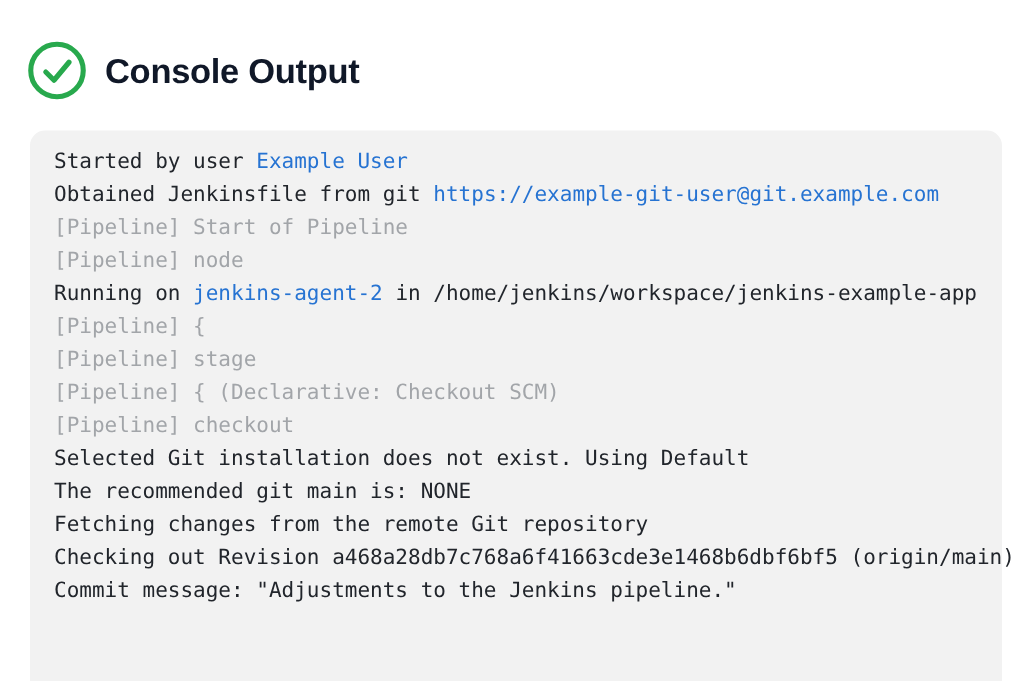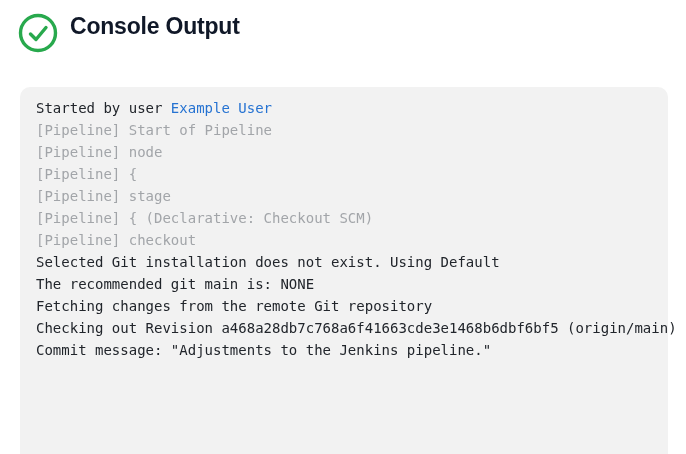--- a/index.html
+++ b/index.html
@@ -6,22 +6,23 @@
     margin: 0;
     padding: 0;
     width: 686px;
     height: 454px;
     overflow: hidden;
     background: var(--page-bg, #ffffff);
     font-family: "Liberation Sans", sans-serif;
   }
   .header {
     display: flex;
+    align-items: center;
     gap: 12px;
-    padding: 13px 0 0 18px;
+    padding: 25px 0 0 18px;
     height: 44px;
   }
   .status-icon svg { display: block; }
   .page-title {
     font-size: 23px;
     font-weight: 700;
     color: var(--title-dark, #101828);
     letter-spacing: -0.2px;
   }
   .console-panel {
@@ -55,22 +56,24 @@
       <circle cx="20" cy="20" r="17.5" fill="none" stroke="#28a94d" stroke-width="3.4"></circle>
       <path d="M12.5 21 L18 26.5 L28 14.5" fill="none" stroke="#28a94d" stroke-width="3.4" stroke-linecap="round" stroke-linejoin="round"></path>
     </svg>
   </span>
   <span class="page-title">Console Output</span>
 </div>
 
 <div class="console-panel">
   <div>
       <div class="console-line"><span class="seg-plain">Started by user </span><a class="seg-link">Example User</a></div>
+      <div class="console-line"><span class="seg-plain">Obtained Jenkinsfile from git </span><a class="seg-link">https://example-git-user@git.example.com</a></div>
       <div class="console-line"><span class="seg-muted">[Pipeline] Start of Pipeline</span></div>
       <div class="console-line"><span class="seg-muted">[Pipeline] node</span></div>
+      <div class="console-line"><span class="seg-plain">Running on </span><a class="seg-link">jenkins-agent-2</a><span class="seg-plain"> in /home/jenkins/workspace/jenkins-example-app</span></div>
       <div class="console-line"><span class="seg-muted">[Pipeline] {</span></div>
       <div class="console-line"><span class="seg-muted">[Pipeline] stage</span></div>
       <div class="console-line"><span class="seg-muted">[Pipeline] { (Declarative: Checkout SCM)</span></div>
       <div class="console-line"><span class="seg-muted">[Pipeline] checkout</span></div>
       <div class="console-line"><span class="seg-plain">Selected Git installation does not exist. Using Default</span></div>
       <div class="console-line"><span class="seg-plain">The recommended git main is: NONE</span></div>
       <div class="console-line"><span class="seg-plain">Fetching changes from the remote Git repository</span></div>
       <div class="console-line"><span class="seg-plain">Checking out Revision a468a28db7c768a6f41663cde3e1468b6dbf6bf5 (origin/main)</span></div>
       <div class="console-line"><span class="seg-plain">Commit message: "Adjustments to the Jenkins pipeline."</span></div>
     </div>

